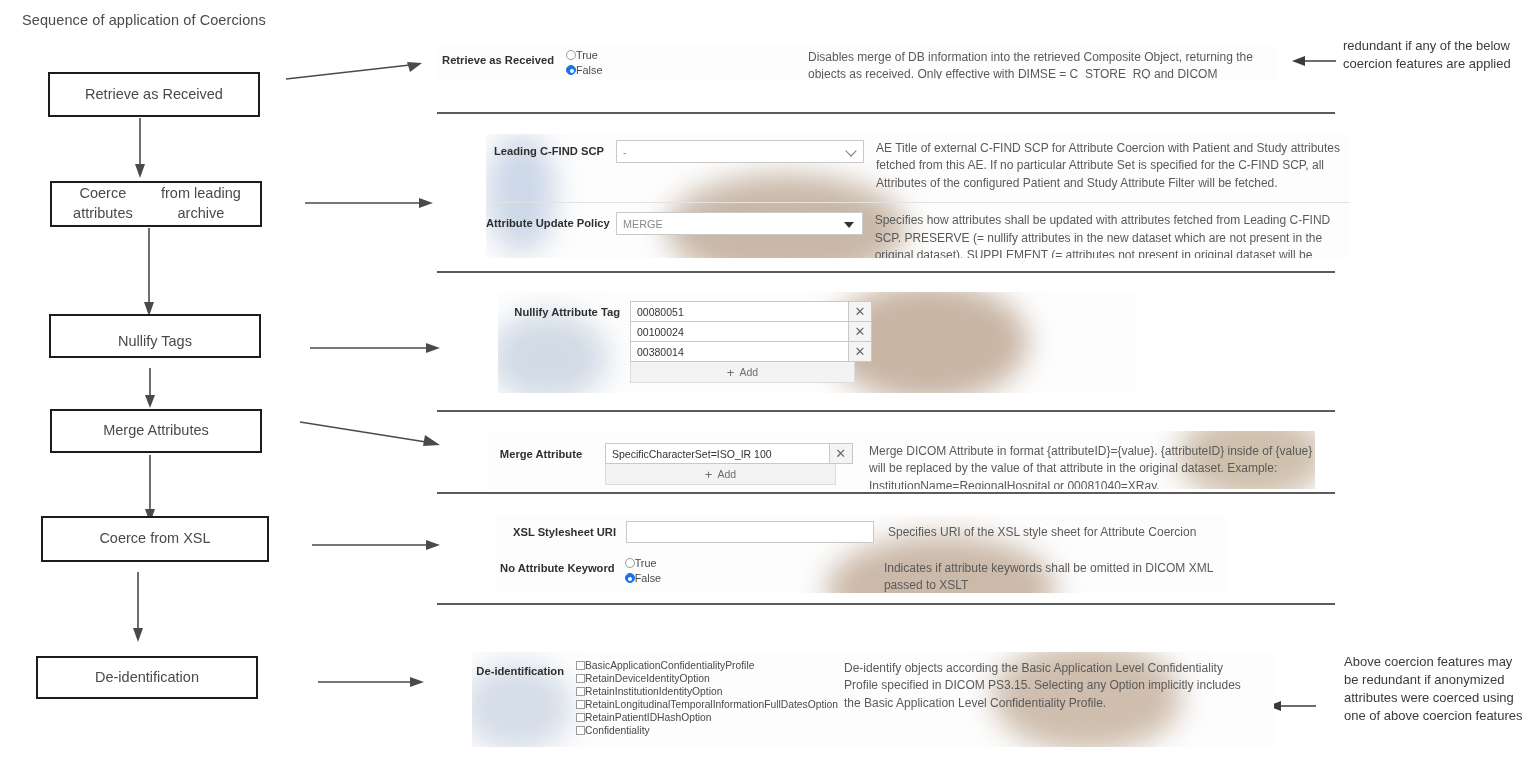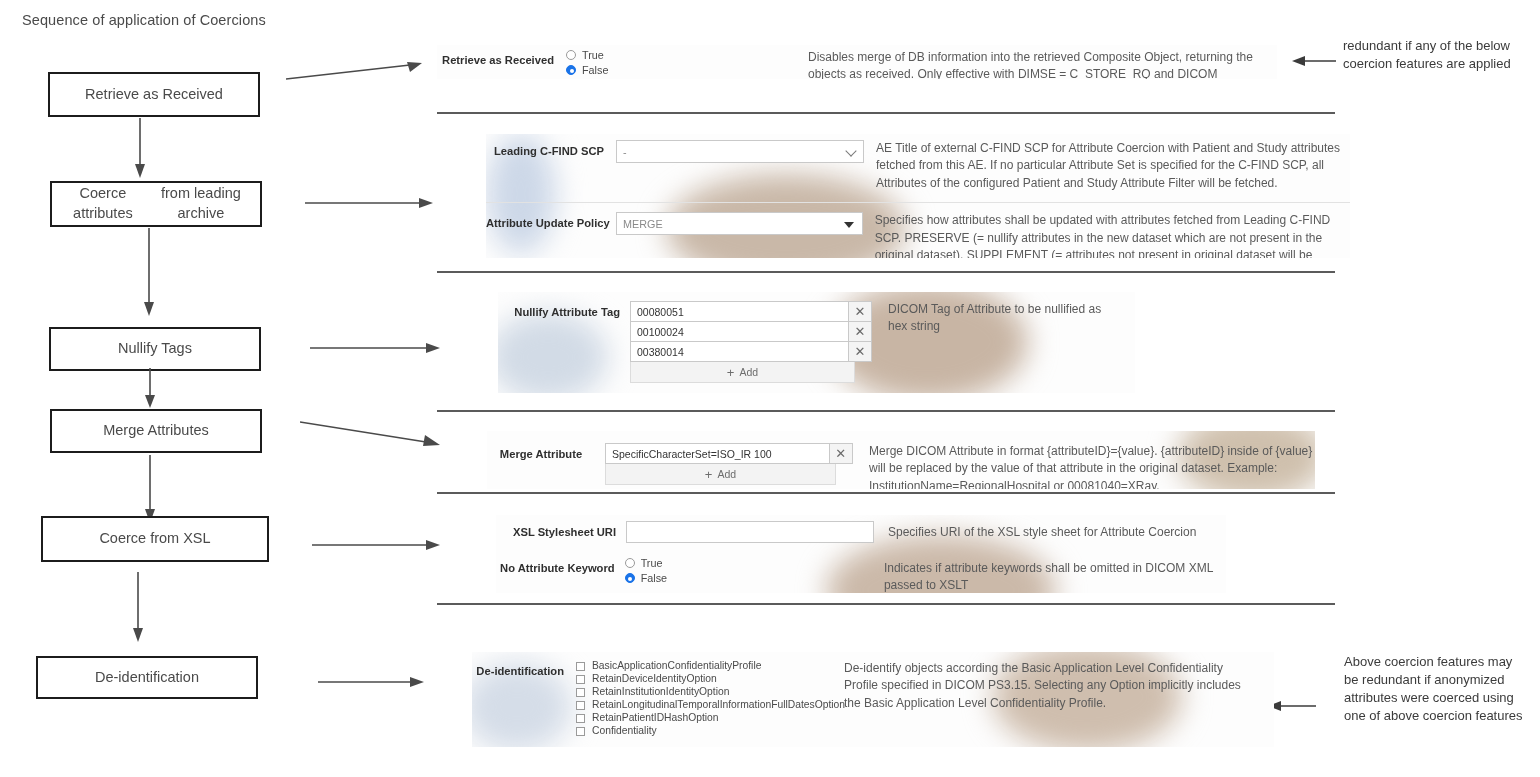--- a/index.html
+++ b/index.html
@@ -86,35 +86,35 @@
   }
   .caret-solid {
     position:absolute; right:8px; top:50%; margin-top:-2px;
     width:0; height:0;
     border-left:5px solid transparent; border-right:5px solid transparent;
     border-top:6px solid #333;
   }
 
   
   .radios { display:flex; flex-direction:column; gap:3px; }
-  .radio-row { display:flex; align-items:center; gap:6px; font-size:10.8px; color:#4a4a4a; }
+  .radio-row { display:flex; align-items:center; font-size:10.8px; color:#4a4a4a; }
   .rdo {
     width:10px; height:10px; border-radius:50%;
     border:1px solid #9a9a9a; background:#fff; flex:0 0 auto;
     position:relative;
   }
   .rdo.on { border-color:#1a73e8; background:#1a73e8; }
   .rdo.on:after {
     content:""; position:absolute; left:2.5px; top:2.5px;
     width:4px; height:4px; border-radius:50%; background:#fff;
   }
 
   
   .cbx-list { display:flex; flex-direction:column; gap:2px; }
-  .cbx-row { display:flex; align-items:flex-end; gap:7px; font-size:10.3px; color:#4a4a4a; }
+  .cbx-row { display:flex; align-items:center; font-size:10.3px; color:#4a4a4a; }
   .cbx {
     width:9px; height:9px; border:1px solid #9a9a9a; background:#fff; flex:0 0 auto;
   }
 
   
   .li-row { display:flex; align-items:stretch; }
   .li-row .txtin { border-right:none; }
   .xbtn {
     width:27px; border:1px solid #c9c9c9; background:#f4f4f4;
     display:flex; align-items:center; justify-content:center;
@@ -157,21 +157,21 @@
   <div class="flow-box" style="left:50px; top:181px; width:212px; height:46px; flex-direction:row;">
     <span>Coerce attributes</span>
     <span>from leading archive</span>
   </div>
 
   <svg class="flow-arrow" style="left:141px; top:228px;" width="16" height="90" viewBox="0 0 16 90">
     <line x1="8" y1="0" x2="8" y2="76" stroke="#4a4a4a" stroke-width="1.6"></line>
     <polygon points="8,88 3,74 13,74" fill="#4a4a4a"></polygon>
   </svg>
 
-  <div class="flow-box" style="left:49px; top:327px; width:212px; height:44px;">
+  <div class="flow-box" style="left:49px; top:314px; width:212px; height:44px;align-items:flex-end;">
     <span>Nullify Tags</span>
   </div>
 
   <svg class="flow-arrow" style="left:142px; top:368px;" width="16" height="42" viewBox="0 0 16 42">
     <line x1="8" y1="0" x2="8" y2="29" stroke="#4a4a4a" stroke-width="1.6"></line>
     <polygon points="8,40 3,27 13,27" fill="#4a4a4a"></polygon>
   </svg>
 
   <div class="flow-box" style="left:50px; top:409px; width:212px; height:44px;">
     <span>Merge Attributes</span>
@@ -317,21 +317,20 @@
       </div>
       <div class="li-row" style="height:21px; margin-top:-1px;">
         <input class="txtin" value="00380014" style="">
         <div class="xbtn">✕</div>
       </div>
       <div class="addbtn" style="width:225px;">
         <span class="plus">+</span>
         <span>Add</span>
       </div>
     </div>
-    <div class="desc" style="width:250px; padding-left:16px;">DICOM Tag of Attribute to be nullified as hex string</div>
   </div>
 </div>
 
 <div class="divider" style="left:437px; top:410px; width:898px;"></div>
 
 <div class="panel" style="left:487px; top:431px; width:828px; height:58px;">
   <div class="blob" style="left:690px; top:-20px; width:150px; height:90px; background:#cfc0ad;"></div>
 
   <div class="panel-inner row" style="padding-top:12px;">
     <div class="lbl" style="width:108px;text-align:center;">Merge Attribute</div>

